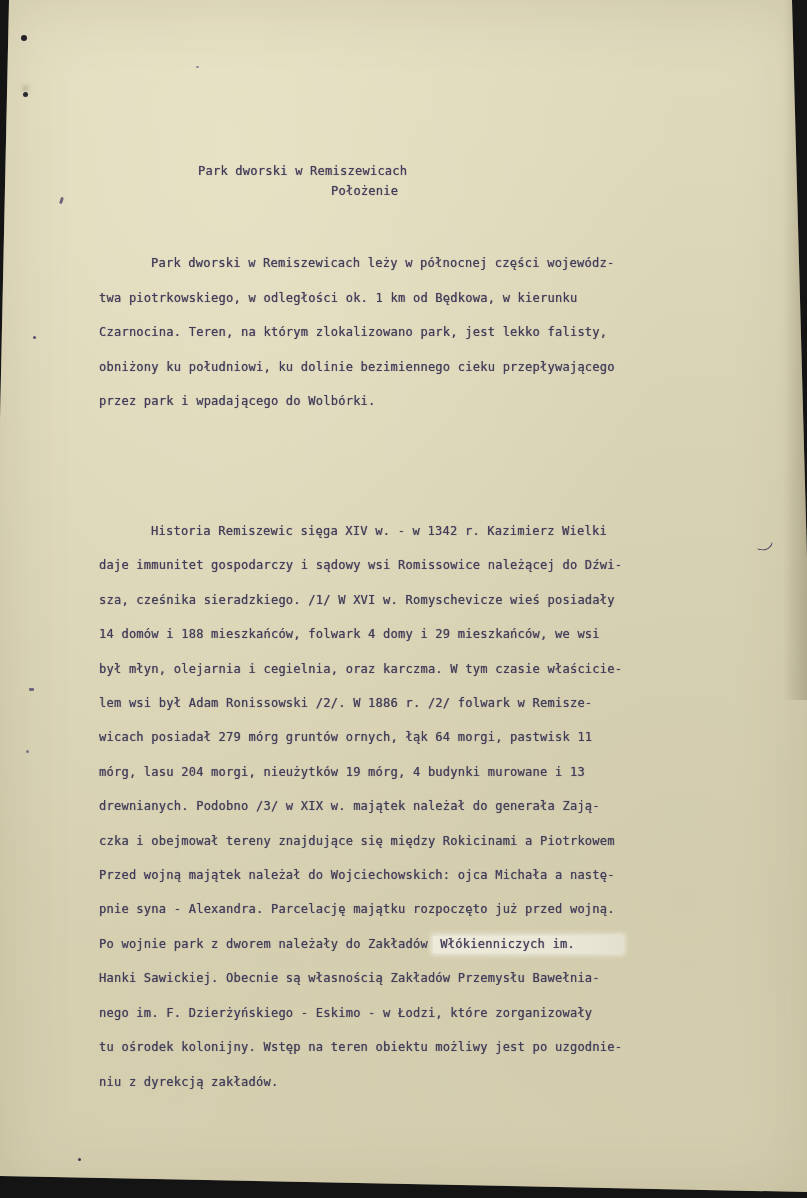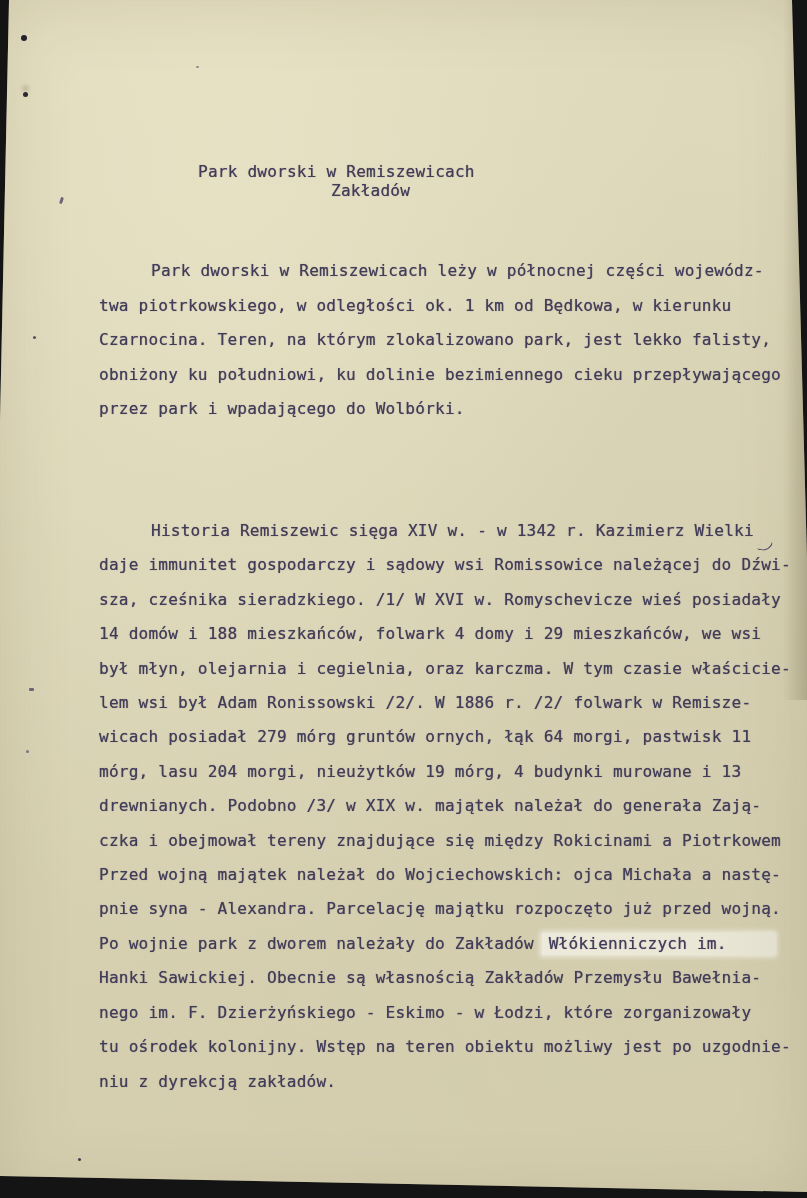--- a/index.html
+++ b/index.html
@@ -16,29 +16,29 @@
     background:
       radial-gradient(ellipse at 28% 12%, rgba(238,232,204,0.55) 0%, rgba(238,232,204,0) 55%),
       radial-gradient(ellipse at 85% 75%, rgba(196,189,156,0.35) 0%, rgba(196,189,156,0) 60%),
       radial-gradient(ellipse at 10% 90%, rgba(205,198,164,0.35) 0%, rgba(205,198,164,0) 55%),
       linear-gradient(175deg,#e0dabd 0%,#dcd6b9 40%,#d8d2b4 100%);
     clip-path:polygon(9px 0, 792px 0, 807px 560px, 807px 1192px, 0 1176px, 0 420px);
     box-shadow:inset 0 0 70px rgba(110,100,60,0.18);
     color:#413c58;
   }
   .ttext{
-    font-size:16px;
+    font-size:12px;
     letter-spacing:0.25px;
     text-shadow:0 0 1px rgba(62,57,88,0.55), 0.4px 0.4px 0 rgba(62,57,88,0.25);
     white-space:pre;
   }
   .title-block{position:absolute;left:198px;top:83px;line-height:35.4px;}
   .heading-1{position:absolute;left:331px;top:177px;line-height:28px;}
   .heading-2{position:absolute;left:301px;top:449px;line-height:28px;}
-  .para-1{position:absolute;left:99px;top:246px;line-height:34.5px;margin-top:8px;}
+  .para-1{position:absolute;left:99px;top:246px;line-height:34.5px;}
   .para-2{position:absolute;left:99px;top:514px;line-height:34.4px;}
   .para-3{position:absolute;left:99px;top:1094px;line-height:34.4px;}
   .tline{white-space:pre;}
   .tline.indent{padding-left:52px;}
   .correction{
     position:relative;
     background:linear-gradient(93deg,#edeadb 0%,#eae7d6 70%,#e4e0cf 100%);
     box-shadow:0 0 5px 2px rgba(240,237,226,0.85);
     padding:1px 48px 2px 7px;
     margin-left:-2px;
@@ -67,21 +67,21 @@
 </head>
 <body>
 
 <div class="scan">
   <div class="paper">
 
     <div class="title-block ttext">
       <div class="tline">Park dworski w Remiszewicach</div>
     </div>
 
-    <div class="heading-1 ttext">Zakładów</div>
+    <div class="heading-1 ttext">Położenie</div>
 
     <div class="para-1 ttext"><div class="tline indent">Park dworski w Remiszewicach leży w północnej części wojewódz-</div><div class="tline">twa piotrkowskiego, w odległości ok. 1 km od Będkowa, w kierunku</div><div class="tline">Czarnocina. Teren, na którym zlokalizowano park, jest lekko falisty,</div><div class="tline">obniżony ku południowi, ku dolinie bezimiennego cieku przepływającego</div><div class="tline">przez park i wpadającego do Wolbórki.</div></div>
 
 
     <div class="para-2 ttext"><div class="tline indent">Historia Remiszewic sięga XIV w. - w 1342 r. Kazimierz Wielki</div><div class="tline">daje immunitet gospodarczy i sądowy wsi Romissowice należącej do Dźwi-</div><div class="tline">sza, cześnika sieradzkiego. /1/ W XVI w. Romyschevicze wieś posiadały</div><div class="tline">14 domów i 188 mieszkańców, folwark 4 domy i 29 mieszkańców, we wsi</div><div class="tline">był młyn, olejarnia i cegielnia, oraz karczma. W tym czasie właścicie-</div><div class="tline">lem wsi był Adam Ronissowski /2/. W 1886 r. /2/ folwark w Remisze-</div><div class="tline">wicach posiadał 279 mórg gruntów ornych, łąk 64 morgi, pastwisk 11</div><div class="tline">mórg, lasu 204 morgi, nieużytków 19 mórg, 4 budynki murowane i 13</div><div class="tline">drewnianych. Podobno /3/ w XIX w. majątek należał do generała Zają-</div><div class="tline">czka i obejmował tereny znajdujące się między Rokicinami a Piotrkowem</div><div class="tline">Przed wojną majątek należał do Wojciechowskich: ojca Michała a nastę-</div><div class="tline">pnie syna - Alexandra. Parcelację majątku rozpoczęto już przed wojną.</div><div class="tline"><span>Po wojnie park z dworem należały do Zakładów </span><span class="correction">Włókienniczych im.</span></div><div class="tline">Hanki Sawickiej. Obecnie są własnością Zakładów Przemysłu Bawełnia-</div><div class="tline">nego im. F. Dzierżyńskiego - Eskimo - w Łodzi, które zorganizowały</div><div class="tline">tu ośrodek kolonijny. Wstęp na teren obiektu możliwy jest po uzgodnie-</div><div class="tline">niu z dyrekcją zakładów.</div></div>
 
 
     <div class="speck sp1"></div>
     <div class="speck sp2"></div>
     <div class="speck sp3"></div>

